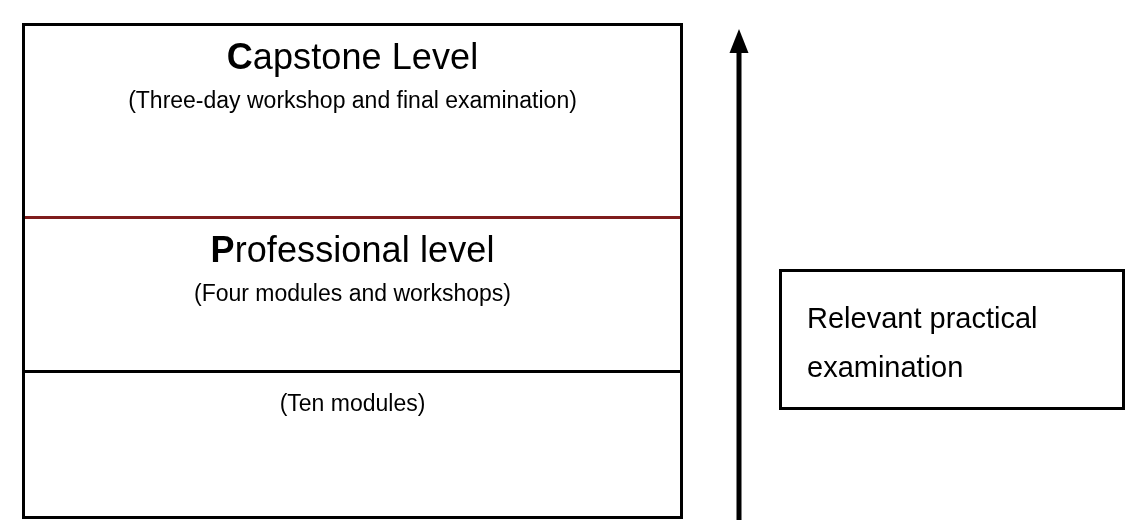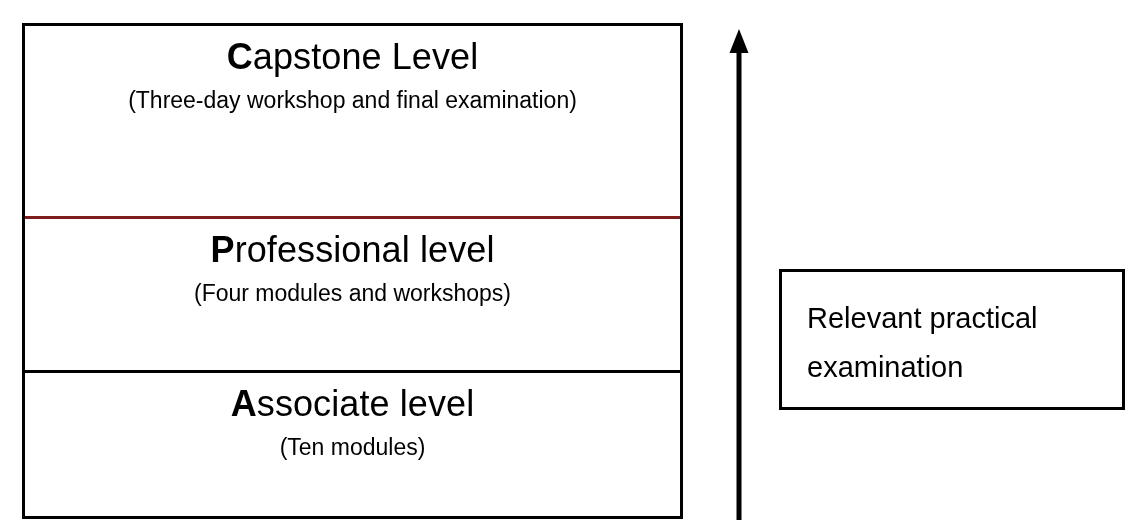--- a/index.html
+++ b/index.html
@@ -118,23 +118,20 @@
     </div>
 
     <div class="tier tier-professional">
       <div class="tier-title">
         <span class="lead">P</span><span class="rest">rofessional level</span>
       </div>
       <div class="tier-sub">(Four modules and workshops)</div>
     </div>
 
     <div class="tier tier-associate">
-      <div class="tier-title">
-        <span class="lead">A</span><span class="rest">ssociate level</span>
-      </div>
       <div class="tier-sub">(Ten modules)</div>
     </div>
 
   </div>
 
   <svg class="arrow" viewBox="0 0 46 495">
     <line x1="23" y1="495" x2="23" y2="26" stroke="#000000" stroke-width="5"></line>
     <polygon points="23,4 32.5,28 13.5,28" fill="#000000"></polygon>
   </svg>
 

